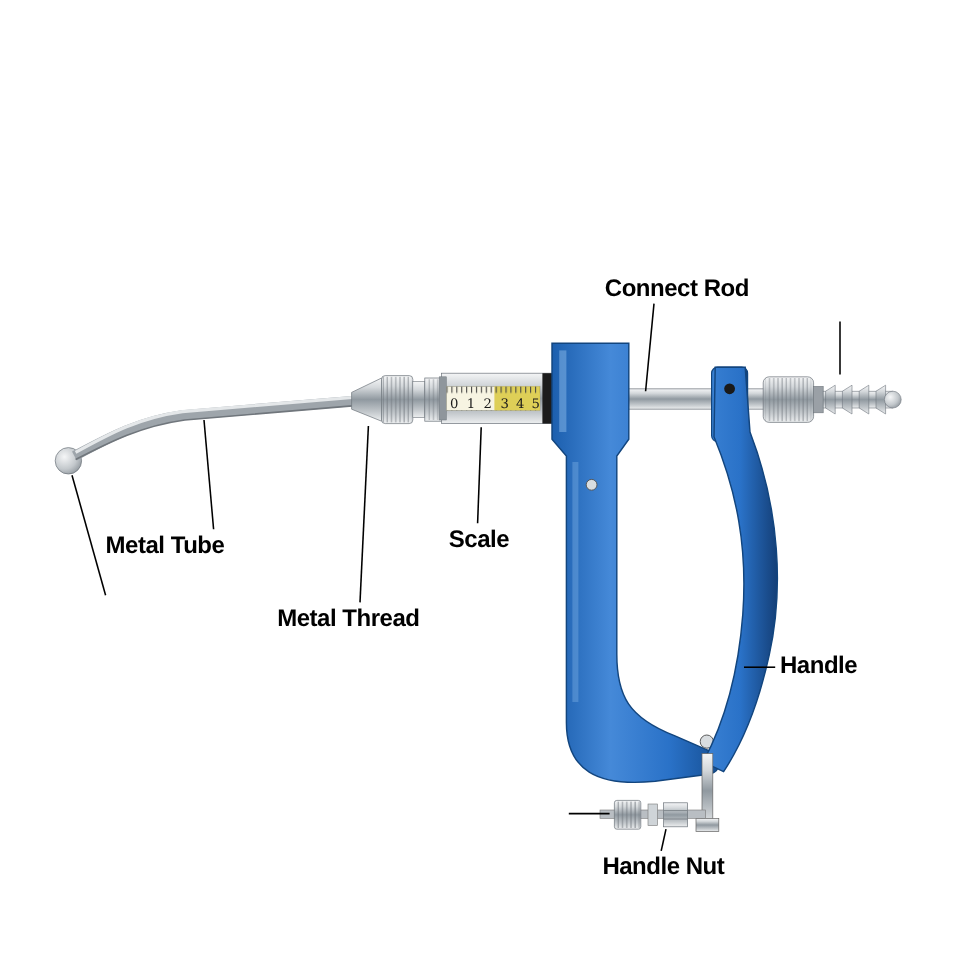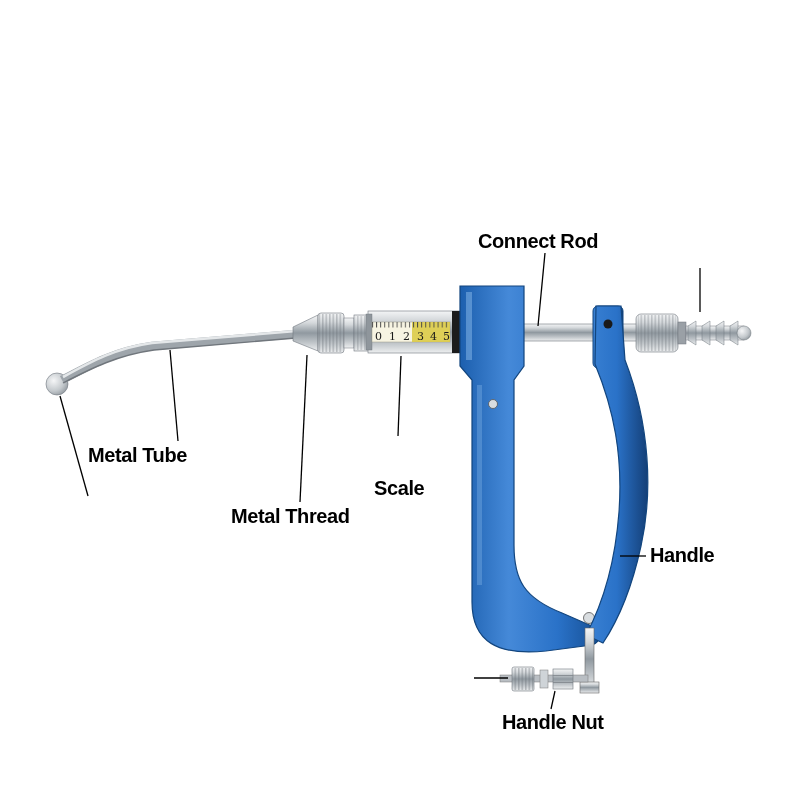--- a/index.html
+++ b/index.html
@@ -152,20 +152,20 @@
       <line x1="178" y1="441" x2="170" y2="350"></line>
       <line x1="398" y1="436" x2="401" y2="356"></line>
       <line x1="88" y1="496" x2="60" y2="396"></line>
       <line x1="300" y1="502" x2="307" y2="355"></line>
       <line x1="646" y1="556" x2="620" y2="556"></line>
       <line x1="474" y1="678" x2="508" y2="678"></line>
       <line x1="551" y1="709" x2="555" y2="691"></line>
     </g>
   </svg>
 
-  <div class="lbl" style="left:478px; top:230px;text-align:center;">Connect Rod</div>
+  <div class="lbl" style="left:504px; top:230px;text-align:center;">Connect Rod</div>
   <div class="lbl" style="left:88px; top:444px;">Metal Tube</div>
-  <div class="lbl" style="left:374px; top:439px;margin-top:38px;">Scale</div>
+  <div class="lbl" style="left:374px; top:439px;">Scale</div>
   <div class="lbl" style="left:231px; top:505px;">Metal Thread</div>
   <div class="lbl" style="left:650px; top:544px;">Handle</div>
   <div class="lbl" style="left:502px; top:711px;">Handle Nut</div>
 
 </div>
 
 </body></html>

